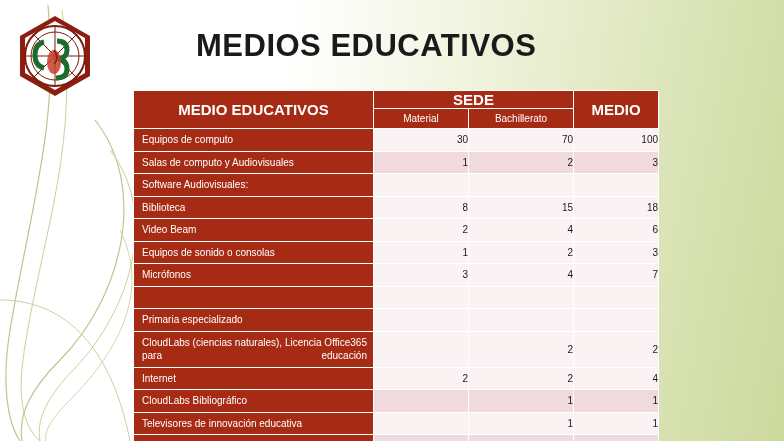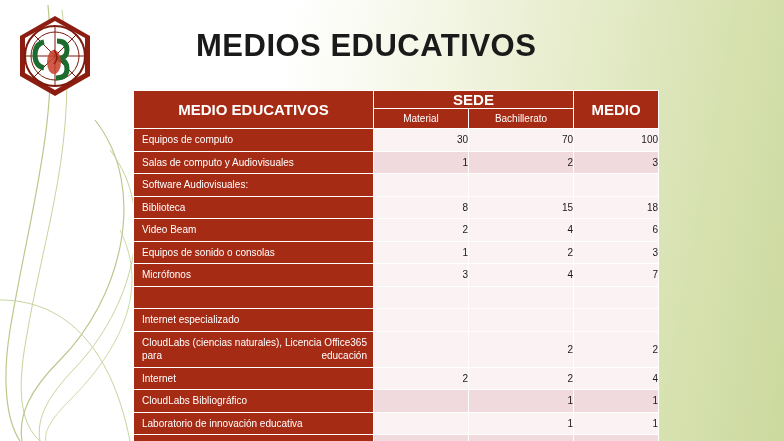--- a/index.html
+++ b/index.html
@@ -162,21 +162,21 @@
             <td class="num bg-a">4</td>
             <td class="num bg-a">7</td>
           </tr>
           <tr>
             <td class="lbl">&nbsp;</td>
             <td class="num bg-a">&nbsp;</td>
             <td class="num bg-a">&nbsp;</td>
             <td class="num bg-a">&nbsp;</td>
           </tr>
           <tr>
-            <td class="lbl">Internet especializado</td>
+            <td class="lbl">Primaria especializado</td>
             <td class="num bg-a">&nbsp;</td>
             <td class="num bg-a">&nbsp;</td>
             <td class="num bg-a">&nbsp;</td>
           </tr>
           <tr>
             <td class="lbl justified">CloudLabs (ciencias naturales), Licencia Office365 para educación</td>
             <td class="num bg-a">&nbsp;</td>
             <td class="num bg-a">2</td>
             <td class="num bg-a">2</td>
           </tr>
@@ -186,21 +186,21 @@
             <td class="num bg-a">2</td>
             <td class="num bg-a">4</td>
           </tr>
           <tr>
             <td class="lbl">CloudLabs Bibliográfico</td>
             <td class="num bg-b">&nbsp;</td>
             <td class="num bg-b">1</td>
             <td class="num bg-b">1</td>
           </tr>
           <tr>
-            <td class="lbl">Laboratorio de innovación educativa</td>
+            <td class="lbl">Televisores de innovación educativa</td>
             <td class="num bg-a">&nbsp;</td>
             <td class="num bg-a">1</td>
             <td class="num bg-a">1</td>
           </tr>
           <tr>
             <td class="lbl">Biblioteca</td>
             <td class="num bg-b">1</td>
             <td class="num bg-b">1</td>
             <td class="num bg-b">2</td>
           </tr>

